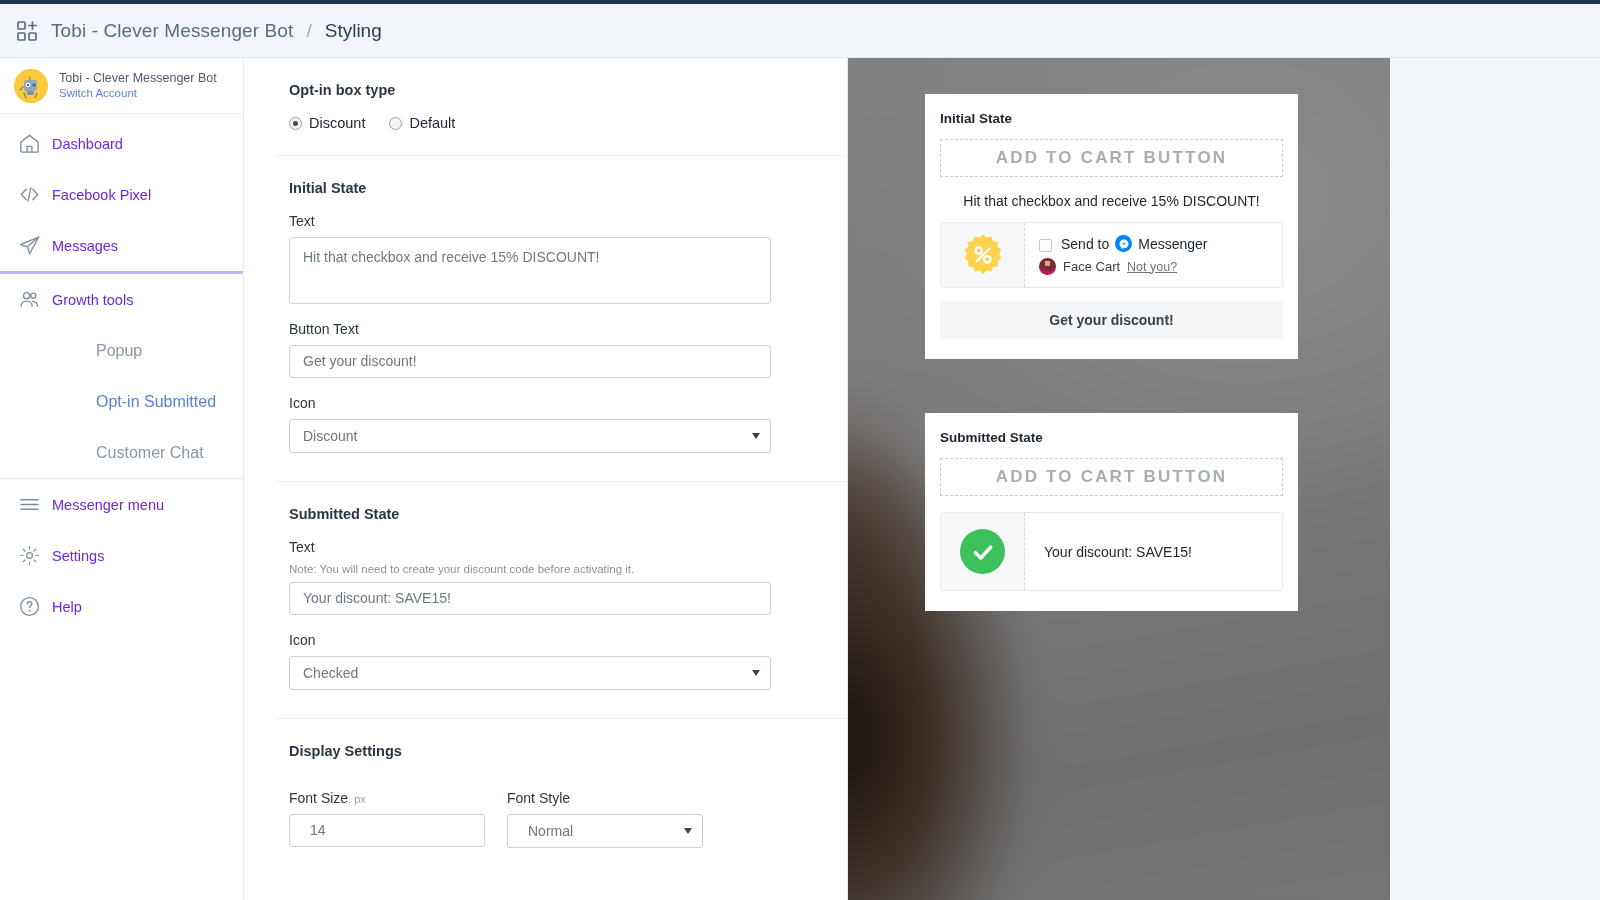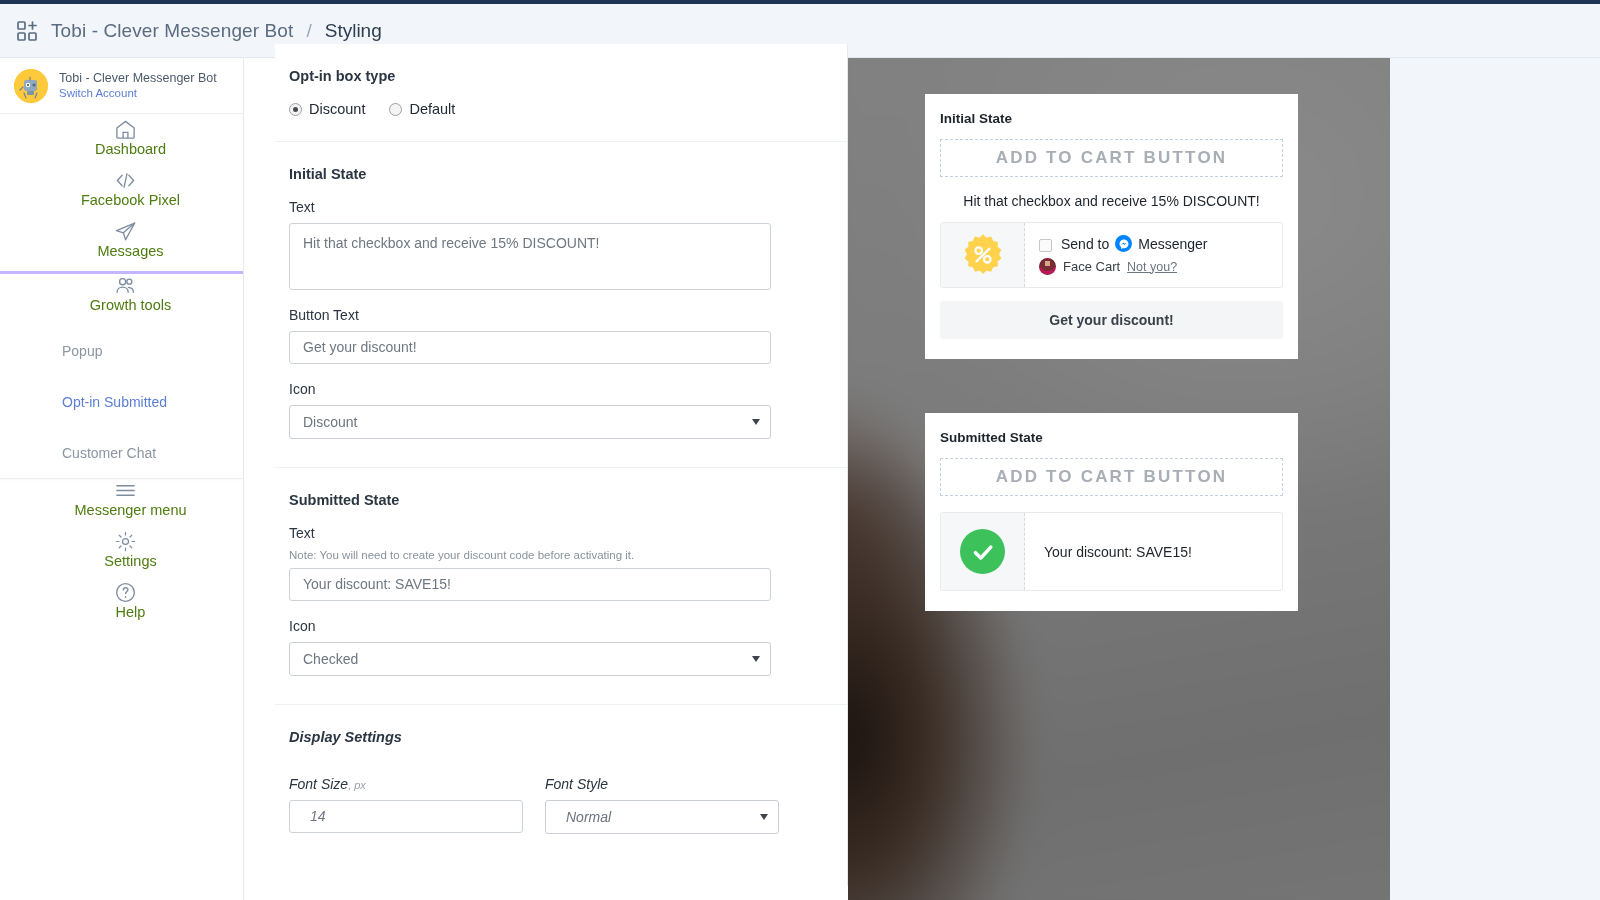--- a/index.html
+++ b/index.html
@@ -38,41 +38,41 @@
     width: 34px; height: 34px; border-radius: 50%; flex: 0 0 auto;
     background: #ffc93c; margin-right: 11px; position: relative; overflow: hidden;
   }
   .account-meta { display: flex; flex-direction: column; line-height: 1.25; }
   .account-name { font-size: 12.5px; color: #4b5a6b; white-space: nowrap; }
   .account-switch { font-size: 11.5px; color: #5b7fd4; }
 
   .nav { padding-top: 4px; }
   .nav-item {
     display: flex; align-items: center; height: 51px; padding-left: 18px;
-    font-size: 14.5px; color: #4d7c0f; flex-direction: column;
+    font-size: 14.5px; color: #6d28d9;
   }
   .nav-item .nv-ico { width: 34px; flex: 0 0 auto; display: flex; align-items: center; }
   .nav-group {
     background: #fff; border-top: 3px solid #c4b5fd; border-bottom: 1px solid #eceff3;
     box-shadow: 0 1px 2px rgba(0,0,0,.035);
   }
   .nav-sub {
-    display: flex; align-items: center; height: 51px; padding-left: 62px;
-    font-size: 14px; color: #8b96a3;
+    display: flex; align-items: center; height: 51px; padding-left: 96px;
+    font-size: 16px; color: #8b96a3;
   }
   .nav-sub.active { color: #5b7fd4; }
 
   
   .formpanel {
-    position: absolute; left: 275px; top: 44px; width: 573px; height: 842px;
+    position: absolute; left: 275px; top: 58px; width: 573px; height: 842px;
     background: #ffffff; border-right: 1px solid #e6eaee;
     overflow: hidden;
   }
   .fsec { padding: 24px 14px 24px 14px; border-bottom: 1px solid #eef1f4; }
-  .fsec:last-child { border-bottom: none; font-style: italic; }
+  .fsec:last-child { border-bottom: none; }
   .sec-title { font-size: 14.5px; font-weight: bold; color: #2b3642; margin-bottom: 17px; }
   .radio-row { display: flex; align-items: center; gap: 24px; }
   .radio-wrap { display: flex; align-items: center; font-size: 14.5px; color: #222b35; }
   .rd {
     width: 13px; height: 13px; border-radius: 50%; margin-right: 7px;
     border: 1px solid #9aa0a6; background: #f4f4f4; position: relative; flex: 0 0 auto;
   }
   .rd.on::after {
     content: ""; position: absolute; left: 3px; top: 3px;
     width: 5px; height: 5px; border-radius: 50%; background: #4a4a4a;
@@ -94,21 +94,21 @@
     width: 482px; height: 34px; border: 1px solid #c9cfd5; border-radius: 3px;
     background: #fff; font-size: 14px; color: #6d757e;
     padding: 0 13px; line-height: 32px; margin-bottom: 4px; position: relative;
   }
   .sel .caret {
     position: absolute; right: 10px; top: 13px;
     width: 0; height: 0; border-left: 4px solid transparent;
     border-right: 4px solid transparent; border-top: 6px solid #3d444b;
   }
   .two-col { display: flex; gap: 22px; }
-  .col-sm .inp, .col-sm .sel { width: 234px; padding-left: 20px; }
+  .col-sm .inp, .col-sm .sel { width: 196px; padding-left: 20px; }
 
   
   .preview {
     position: absolute; left: 848px; top: 58px; width: 542px; height: 842px;
     overflow: hidden; background: #7c7c7c;
   }
   .blurbg {
     position: absolute; inset: -40px;
     background:
       radial-gradient(ellipse 260px 420px at 6% 78%, #1a120e 0%, #3a2c24 32%, rgba(90,80,74,0) 72%),

